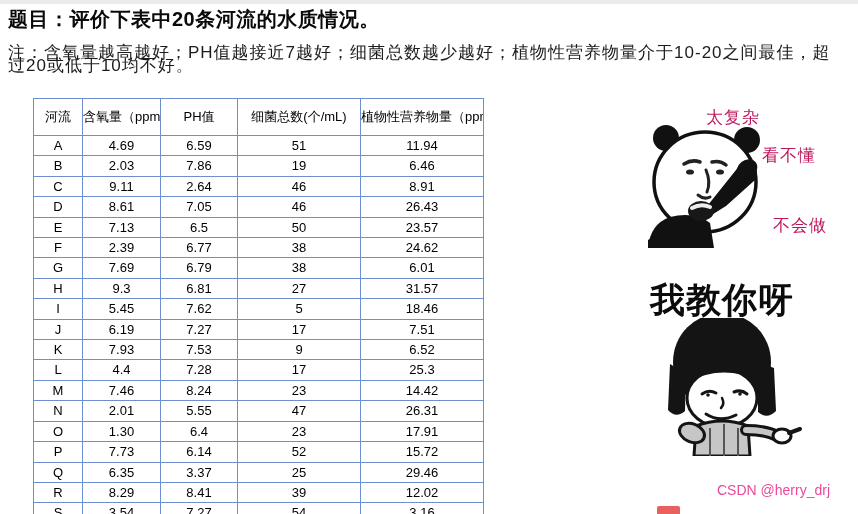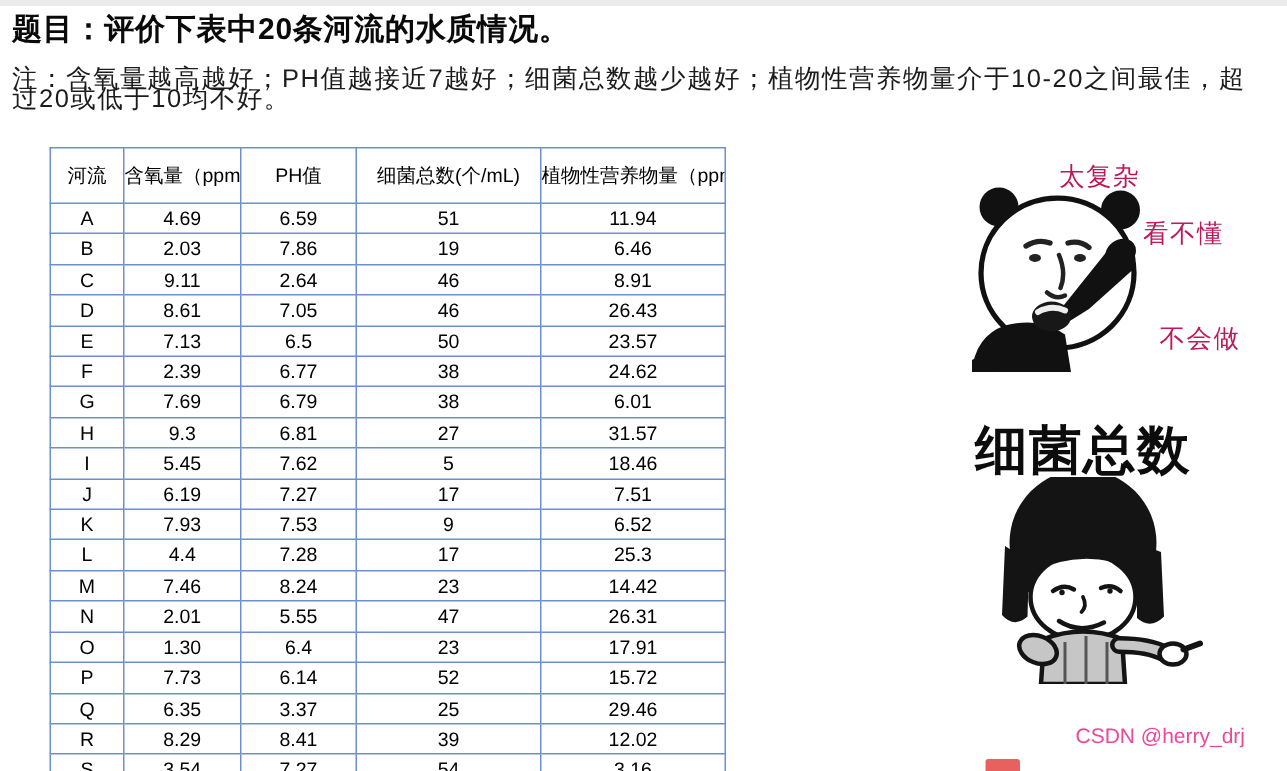--- a/index.html
+++ b/index.html
@@ -235,21 +235,21 @@
     <path d="M36,44 q8,-5 16,-2" stroke="#222" stroke-width="3.5" fill="none" stroke-linecap="round"></path>
     <path d="M64,42 q8,-2 14,3" stroke="#222" stroke-width="3.5" fill="none" stroke-linecap="round"></path>
     <ellipse cx="42" cy="52" rx="4" ry="2.6" fill="#222"></ellipse>
     <ellipse cx="72" cy="52" rx="4" ry="2.6" fill="#222"></ellipse>
     <path d="M58,50 q5,12 1,22" stroke="#222" stroke-width="3" fill="none" stroke-linecap="round"></path>
     <path d="M50,75 q6,5 12,2" stroke="#222" stroke-width="3" fill="none" stroke-linecap="round"></path>
     <ellipse cx="53" cy="91" rx="13" ry="10" fill="#181818"></ellipse>
     <path d="M44,88 q9,-5 18,-1" stroke="#eeeeee" stroke-width="4" fill="none" stroke-linecap="round"></path>
   </svg>
 
-  <div class="teacher-title">细菌总数</div>
+  <div class="teacher-title">我教你呀</div>
 
   <svg id="teacher-svg" width="155" height="138" viewBox="0 0 155 138">
     <circle cx="72" cy="44" r="49" fill="#141414"></circle>
     <ellipse cx="72" cy="80" rx="35" ry="29" fill="#fff" stroke="#141414" stroke-width="3"></ellipse>
     <path d="M37,64 Q72,46 108,62 L108,40 Q72,24 37,42 Z" fill="#141414"></path>
     <path d="M20,46 L18,92 Q26,101 35,93 L36,56 Z" fill="#141414"></path>
     <path d="M108,44 L108,94 Q117,102 126,93 L124,50 Z" fill="#141414"></path>
     <path d="M52,76 q7,-5 14,-1" stroke="#141414" stroke-width="3" fill="none" stroke-linecap="round"></path>
     <path d="M84,74 q7,-3 13,2" stroke="#141414" stroke-width="3" fill="none" stroke-linecap="round"></path>
     <circle cx="58" cy="77" r="1.8" fill="#141414"></circle>

